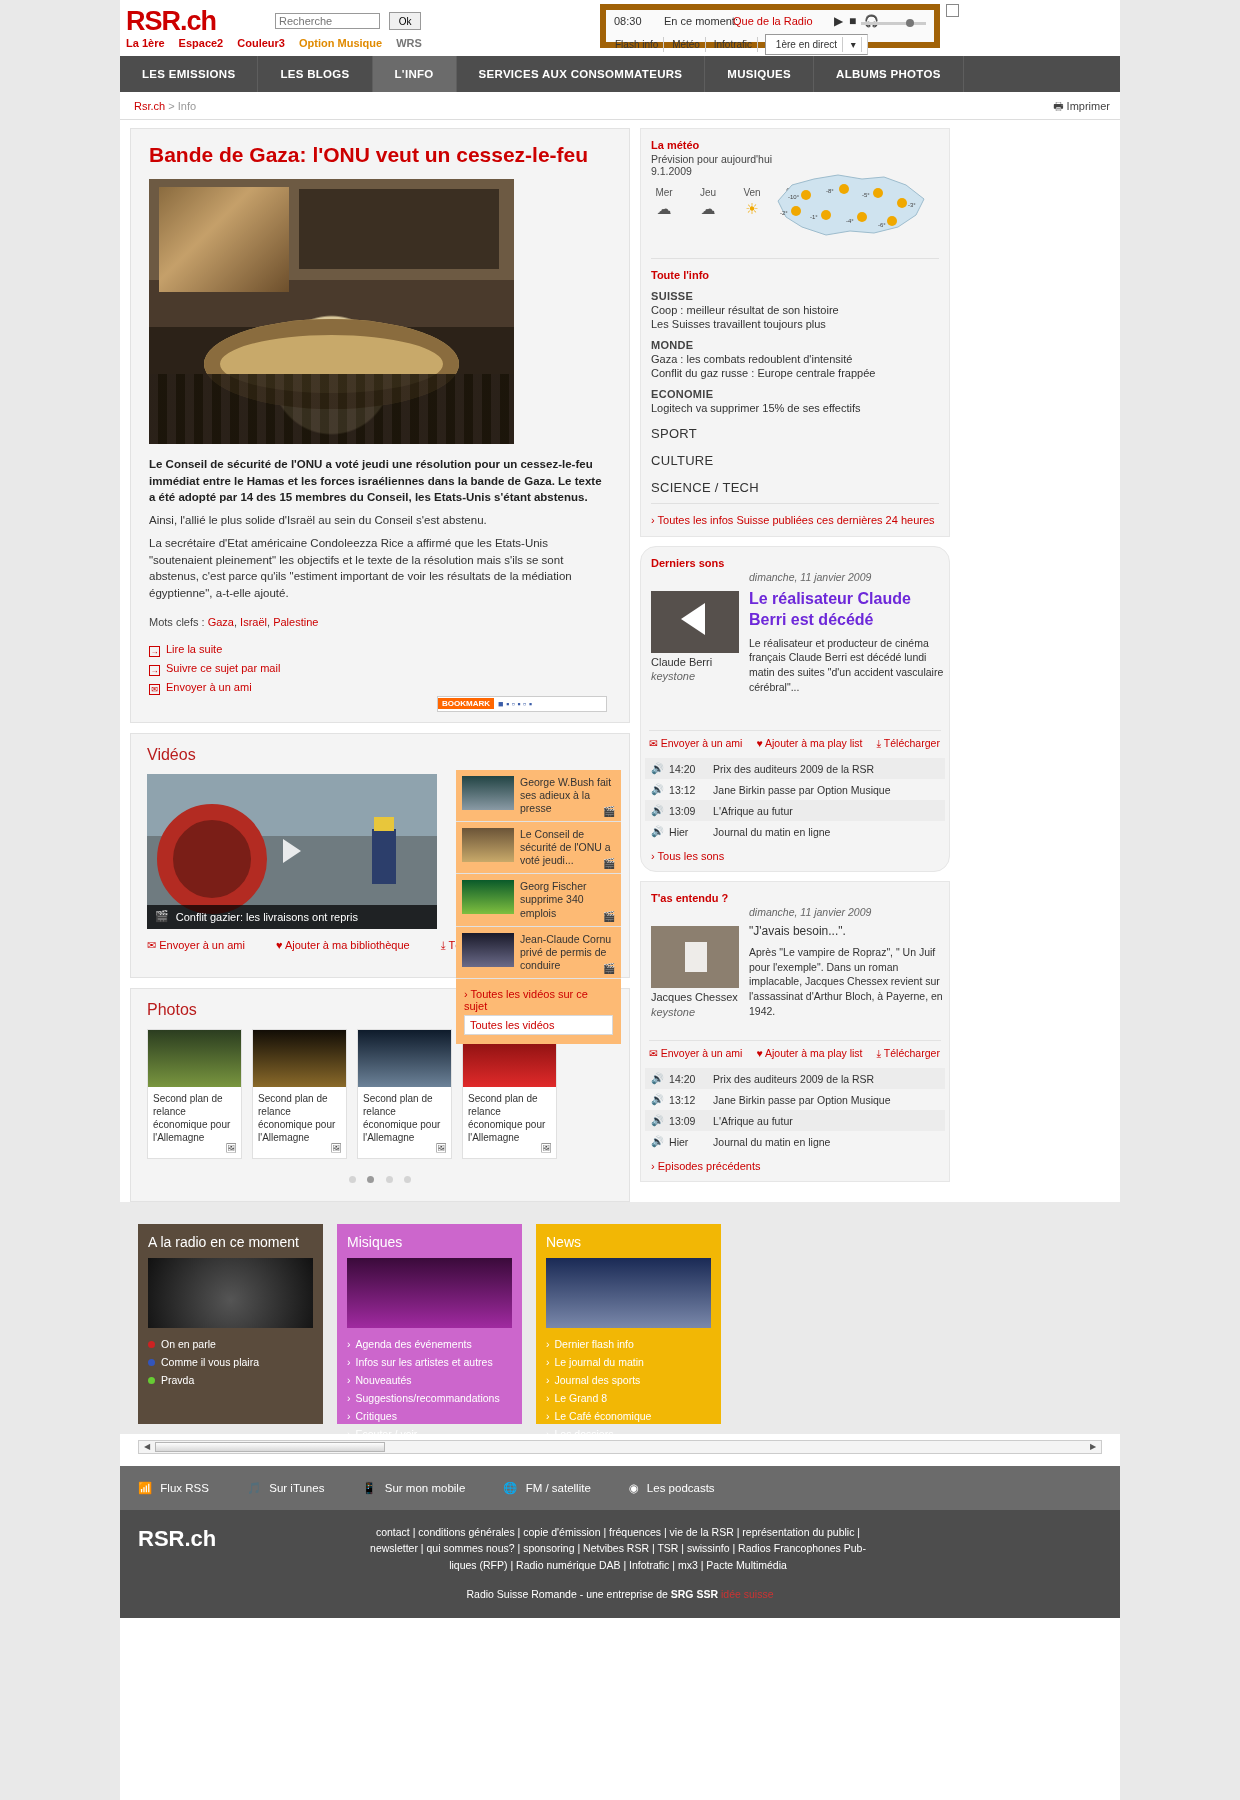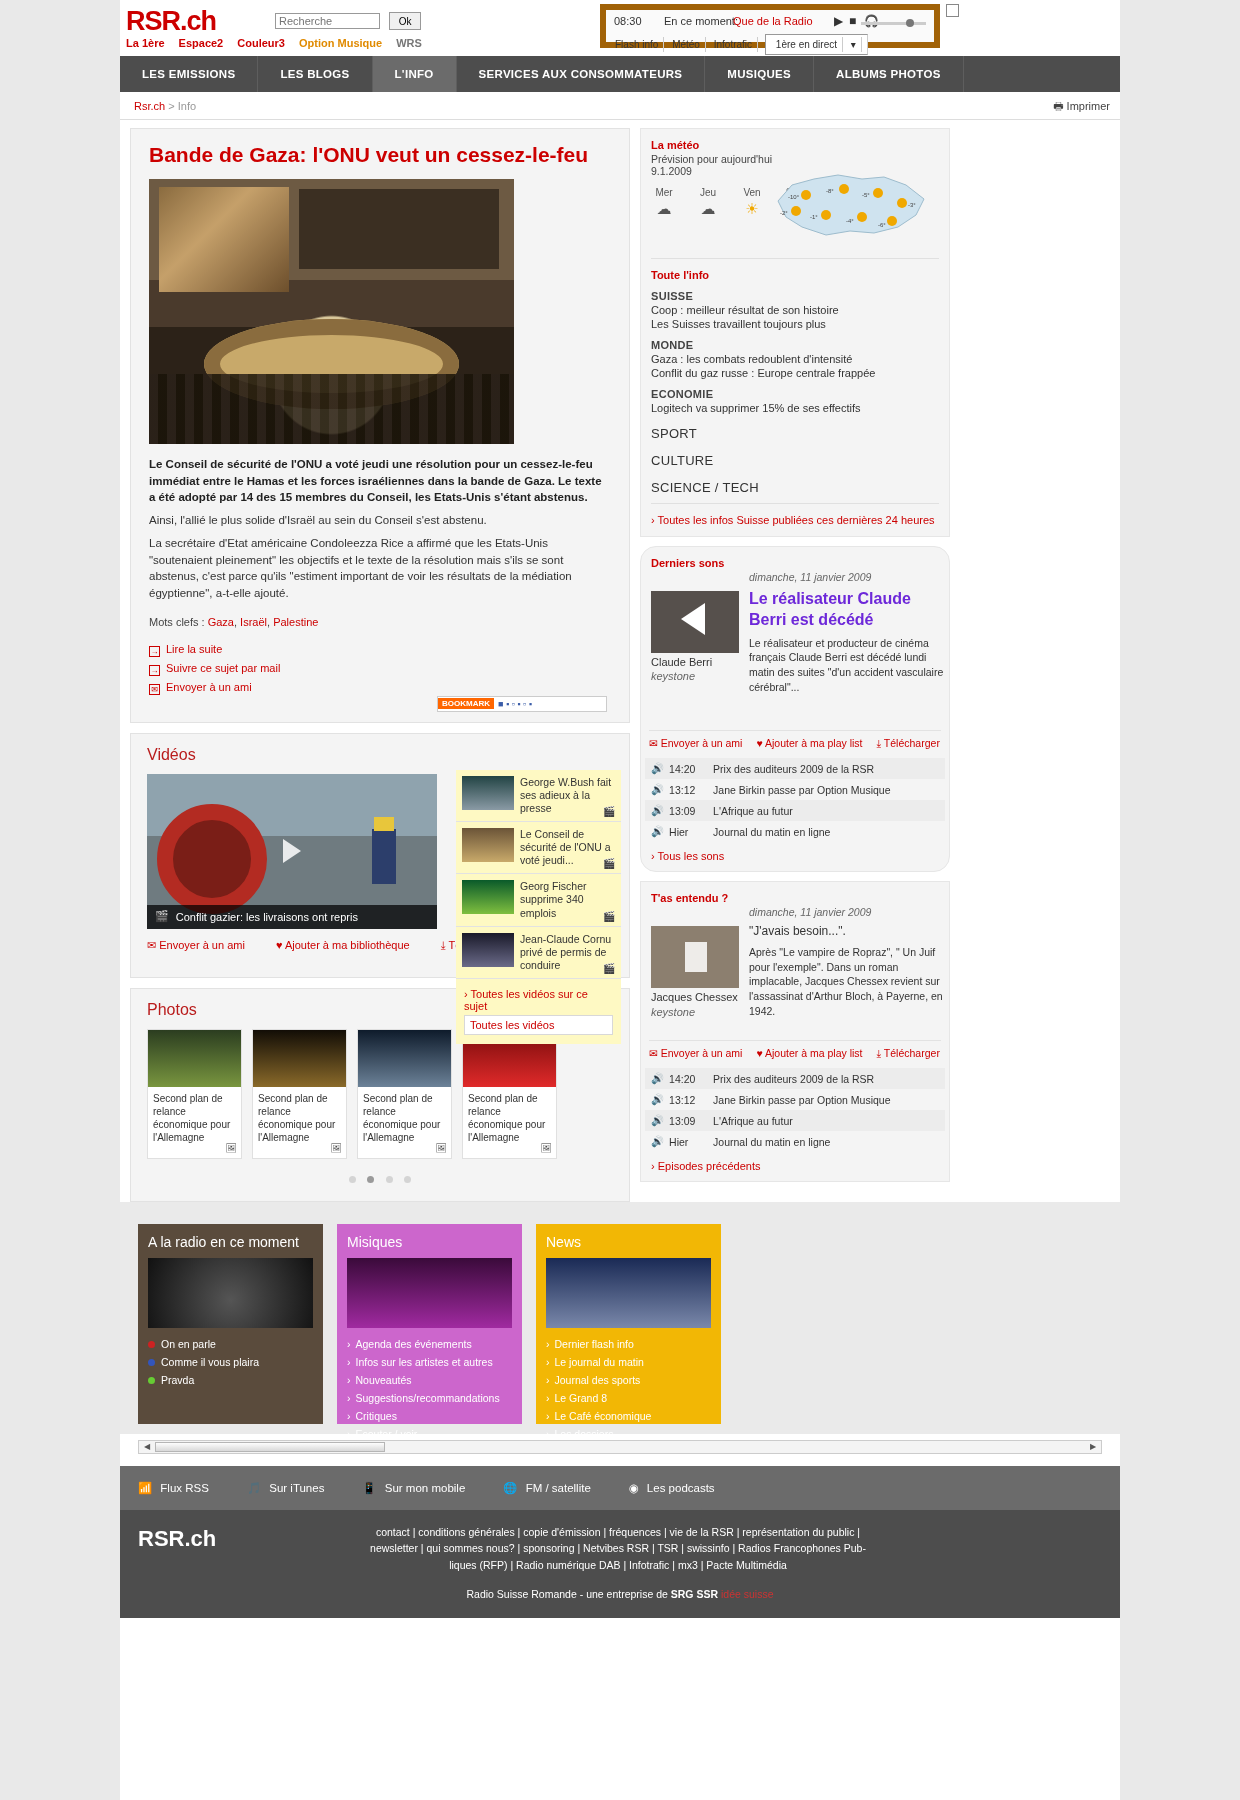--- a/index.html
+++ b/index.html
@@ -88,21 +88,21 @@
   .sec-title { color:#b91c1c; font-size:16px; margin:12px 0 10px 16px; font-weight:normal; }
   .vid-main { width:290px; height:155px; margin-left:16px; position:relative; background:#2b2b2b; overflow:hidden; }
   .vid-main .sky { position:absolute; inset:0; background:linear-gradient(#8fa3ae 0 40%, #6f7b80 40% 100%); }
   .vid-main .valve { position:absolute; left:10px; top:30px; width:110px; height:110px; border:16px solid #b32b22; border-radius:50%; background:#7a1e17; }
   .vid-main .person { position:absolute; left:225px; top:55px; width:24px; height:55px; background:#2c3e6b; }
   .vid-main .person:after { content:''; position:absolute; left:2px; top:-12px; width:20px; height:14px; background:#e8c63b; }
   .vid-main .play { position:absolute; left:50%; top:50%; transform:translate(-50%,-50%); width:0; height:0; border-left:18px solid rgba(255,255,255,.85); border-top:12px solid transparent; border-bottom:12px solid transparent; }
   .vid-main .cap { position:absolute; left:0; bottom:0; width:100%; height:24px; background:rgba(0,0,0,.72); color:#fff; font-size:11px; display:flex; align-items:center; padding-left:8px; }
   .vid-main .cap .cam { margin-right:7px; }
 
-  .vid-list { position:absolute; right:8px; top:36px; width:165px; background:#fef9c3; }
+  .vid-list { position:absolute; right:8px; top:36px; width:165px; background:#fdba74; }
   .vid-item { display:flex; padding:6px; border-bottom:1px solid #e2e2e2; position:relative; }
   .vid-item .thumb { width:52px; height:34px; flex:0 0 52px; margin-right:6px; }
   .vid-item .t { font-size:10.5px; color:#333; line-height:1.25; }
   .vid-item .cam { position:absolute; right:5px; bottom:4px; font-size:10px; color:#444; }
   .vid-links { padding:6px 8px; }
   .vid-links a { display:block; color:#cc0000; font-size:11px; text-decoration:none; margin:3px 0; }
   .vid-links a.boxed { border:1px solid #d8d8d8; background:#fff; padding:3px 5px; }
 
   .vid-actions { margin:10px 0 0 16px; font-size:11px; }
   .vid-actions span { color:#cc0000; margin-right:14px; }

